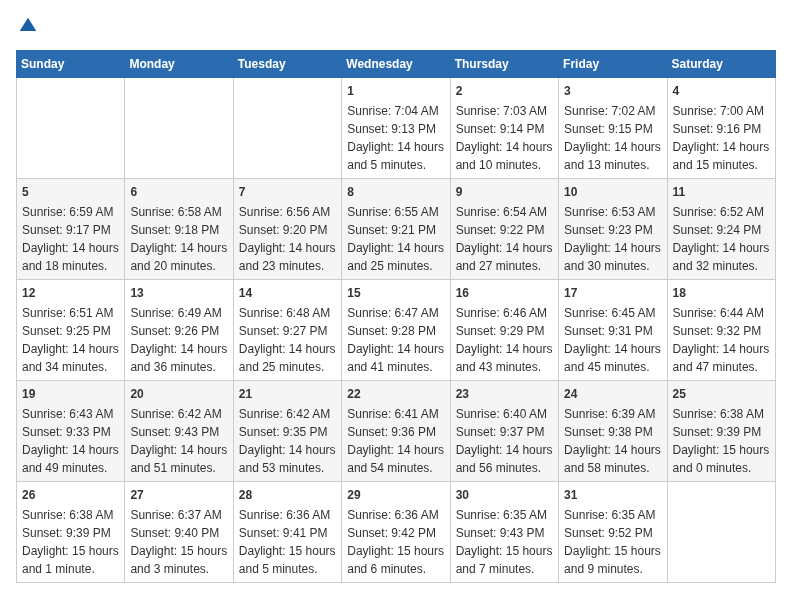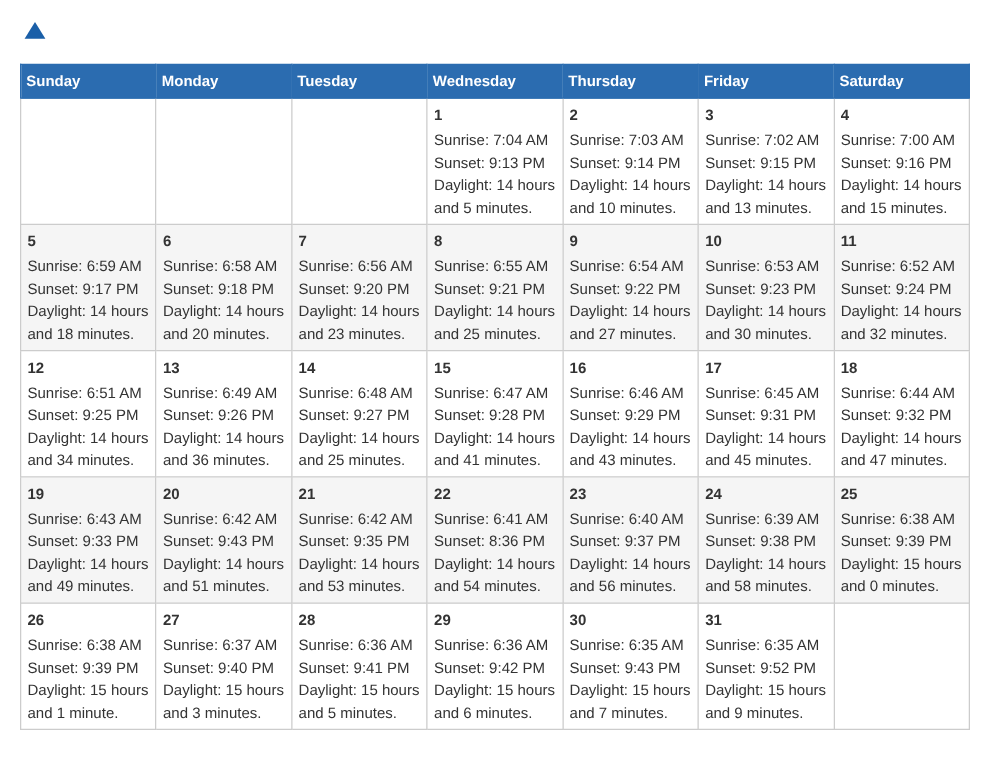--- a/index.html
+++ b/index.html
@@ -210,21 +210,21 @@
         <td>
           <span class="day-num">20</span>
           <div class="cell-content"><span>Sunrise: 6:42 AM</span><br><span>Sunset: 9:43 PM</span><br><span>Daylight: 14 hours</span><br><span>and 51 minutes.</span></div>
         </td>
         <td>
           <span class="day-num">21</span>
           <div class="cell-content"><span>Sunrise: 6:42 AM</span><br><span>Sunset: 9:35 PM</span><br><span>Daylight: 14 hours</span><br><span>and 53 minutes.</span></div>
         </td>
         <td>
           <span class="day-num">22</span>
-          <div class="cell-content"><span>Sunrise: 6:41 AM</span><br><span>Sunset: 8:36 PM</span><br><span>Daylight: 14 hours</span><br><span>and 54 minutes.</span></div>
+          <div class="cell-content"><span>Sunrise: 6:41 AM</span><br><span>Sunset: 9:36 PM</span><br><span>Daylight: 14 hours</span><br><span>and 54 minutes.</span></div>
         </td>
         <td>
           <span class="day-num">23</span>
           <div class="cell-content"><span>Sunrise: 6:40 AM</span><br><span>Sunset: 9:37 PM</span><br><span>Daylight: 14 hours</span><br><span>and 56 minutes.</span></div>
         </td>
         <td>
           <span class="day-num">24</span>
           <div class="cell-content"><span>Sunrise: 6:39 AM</span><br><span>Sunset: 9:38 PM</span><br><span>Daylight: 14 hours</span><br><span>and 58 minutes.</span></div>
         </td>
         <td>

